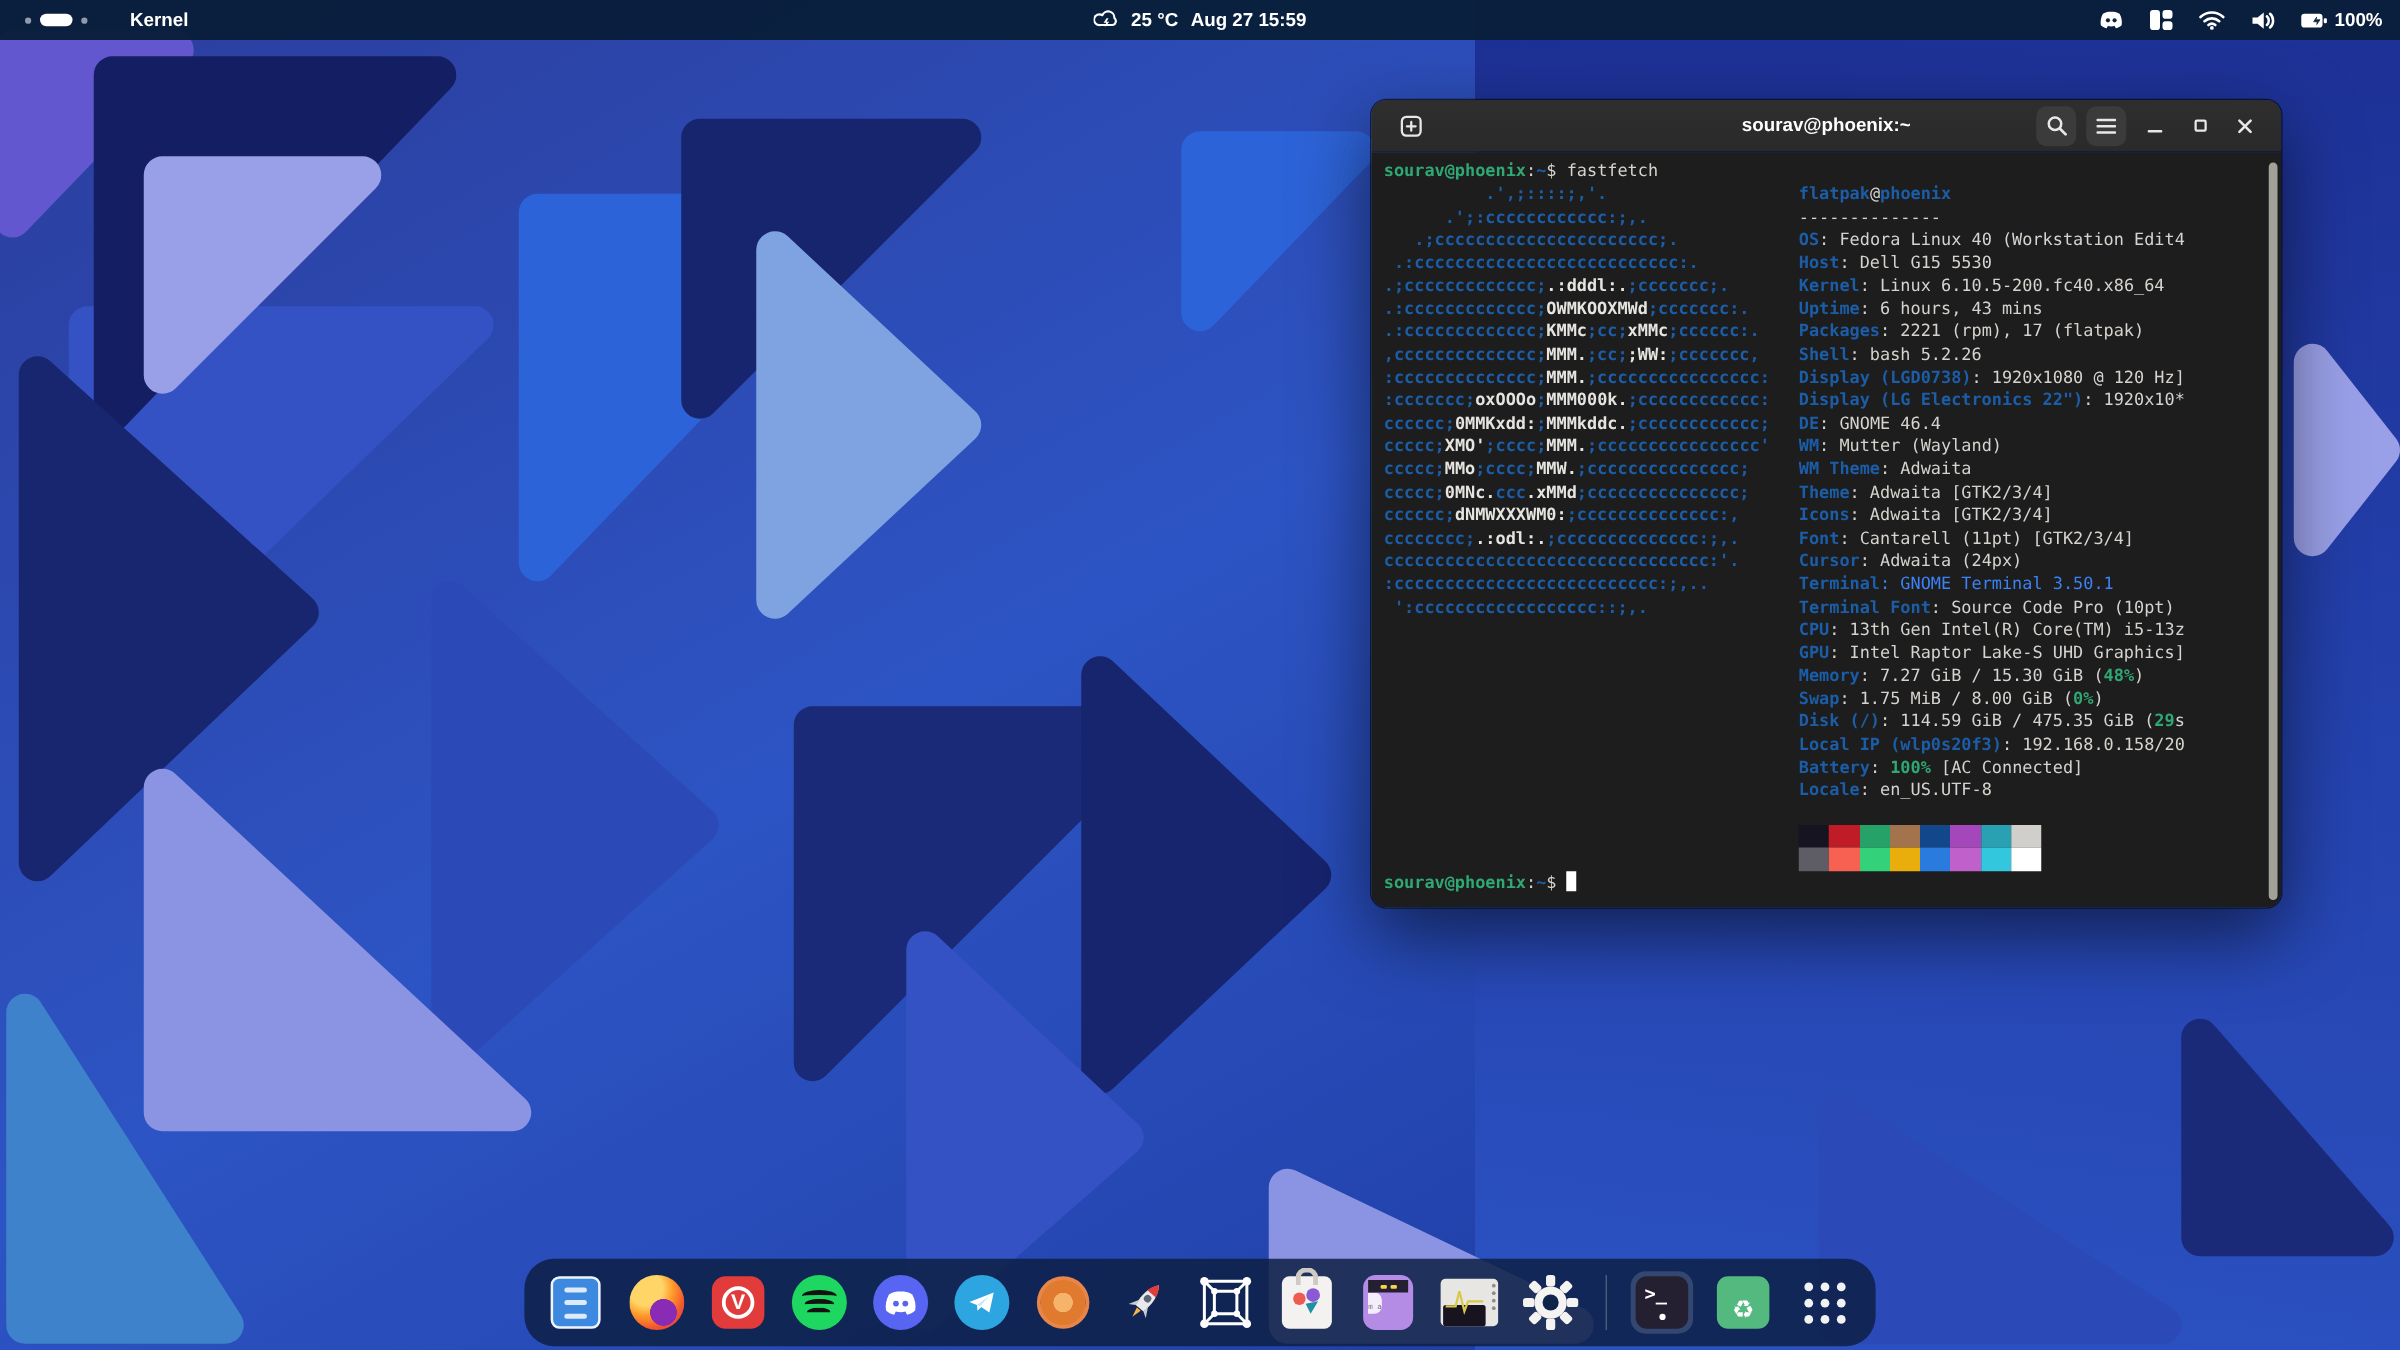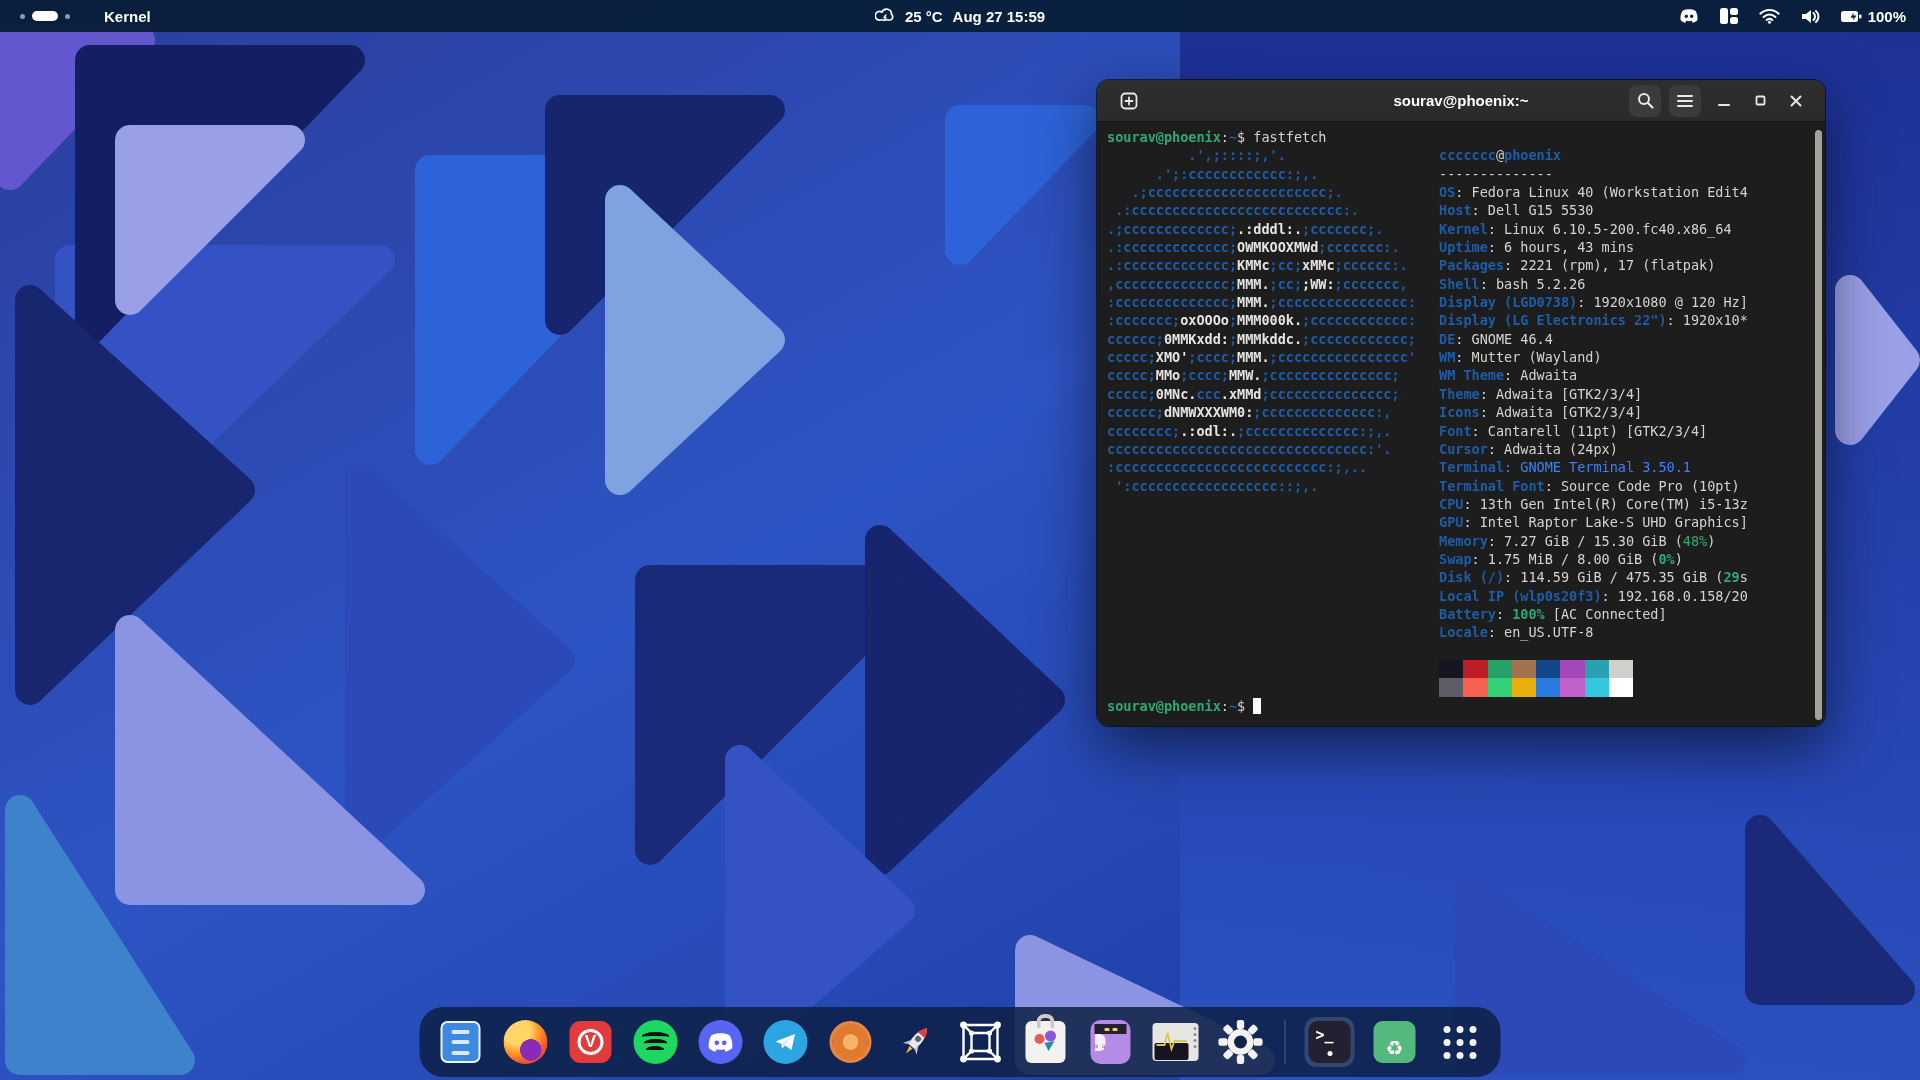--- a/index.html
+++ b/index.html
@@ -226,42 +226,42 @@
         <div class="win-glyph">
           <svg width="12" height="12" viewBox="0 0 12 12">
               <path d="M1.5 1.5 L10.5 10.5 M10.5 1.5 L1.5 10.5" stroke="#e8e8e8" stroke-width="2" stroke-linecap="round"></path>
             </svg>
         </div>
       </div>
     </div>
     <div class="term-body" id="term-body">
       <div class="term-scrollbar"></div>
     <div class="tline"><span style="color: rgb(47, 168, 116); font-weight: bold;">sourav@phoenix</span><span style="color: rgb(214, 211, 207);">:</span><span style="color: rgb(28, 93, 168); font-weight: bold;">~</span><span style="color: rgb(214, 211, 207);">$ fastfetch</span></div>
-        <div class="tline"><span class="art-col"><span style="color: rgb(28, 93, 168); font-weight: bold;">          .',;::::;,'.</span></span><span style="color: rgb(28, 93, 168); font-weight: bold;">ccccccc</span><span style="color: rgb(214, 211, 207);">@</span><span style="color: rgb(28, 93, 168); font-weight: bold;">phoenix</span></div>
+        <div class="tline"><span class="art-col"><span style="color: rgb(28, 93, 168); font-weight: bold;">          .',;::::;,'.</span></span><span style="color: rgb(28, 93, 168); font-weight: bold;">flatpak</span><span style="color: rgb(214, 211, 207);">@</span><span style="color: rgb(28, 93, 168); font-weight: bold;">phoenix</span></div>
         <div class="tline"><span class="art-col"><span style="color: rgb(28, 93, 168); font-weight: bold;">      .';:cccccccccccc:;,.</span></span><span style="color: rgb(214, 211, 207);">--------------</span></div>
         <div class="tline"><span class="art-col"><span style="color: rgb(28, 93, 168); font-weight: bold;">   .;cccccccccccccccccccccc;.</span></span><span style="color: rgb(28, 93, 168); font-weight: bold;">OS</span><span style="color: rgb(214, 211, 207);">: Fedora Linux 40 (Workstation Edit4</span></div>
         <div class="tline"><span class="art-col"><span style="color: rgb(28, 93, 168); font-weight: bold;"> .:cccccccccccccccccccccccccc:.</span></span><span style="color: rgb(28, 93, 168); font-weight: bold;">Host</span><span style="color: rgb(214, 211, 207);">: Dell G15 5530</span></div>
         <div class="tline"><span class="art-col"><span style="color: rgb(28, 93, 168); font-weight: bold;">.;ccccccccccccc;</span><span style="color: rgb(230, 228, 225); font-weight: bold;">.:dddl:.</span><span style="color: rgb(28, 93, 168); font-weight: bold;">;ccccccc;.</span></span><span style="color: rgb(28, 93, 168); font-weight: bold;">Kernel</span><span style="color: rgb(214, 211, 207);">: Linux 6.10.5-200.fc40.x86_64</span></div>
         <div class="tline"><span class="art-col"><span style="color: rgb(28, 93, 168); font-weight: bold;">.:ccccccccccccc;</span><span style="color: rgb(230, 228, 225); font-weight: bold;">OWMKOOXMWd</span><span style="color: rgb(28, 93, 168); font-weight: bold;">;ccccccc:.</span></span><span style="color: rgb(28, 93, 168); font-weight: bold;">Uptime</span><span style="color: rgb(214, 211, 207);">: 6 hours, 43 mins</span></div>
         <div class="tline"><span class="art-col"><span style="color: rgb(28, 93, 168); font-weight: bold;">.:ccccccccccccc;</span><span style="color: rgb(230, 228, 225); font-weight: bold;">KMMc</span><span style="color: rgb(28, 93, 168); font-weight: bold;">;cc;</span><span style="color: rgb(230, 228, 225); font-weight: bold;">xMMc</span><span style="color: rgb(28, 93, 168); font-weight: bold;">;cccccc:.</span></span><span style="color: rgb(28, 93, 168); font-weight: bold;">Packages</span><span style="color: rgb(214, 211, 207);">: 2221 (rpm), 17 (flatpak)</span></div>
         <div class="tline"><span class="art-col"><span style="color: rgb(28, 93, 168); font-weight: bold;">,cccccccccccccc;</span><span style="color: rgb(230, 228, 225); font-weight: bold;">MMM.</span><span style="color: rgb(28, 93, 168); font-weight: bold;">;cc;</span><span style="color: rgb(230, 228, 225); font-weight: bold;">;WW:</span><span style="color: rgb(28, 93, 168); font-weight: bold;">;ccccccc,</span></span><span style="color: rgb(28, 93, 168); font-weight: bold;">Shell</span><span style="color: rgb(214, 211, 207);">: bash 5.2.26</span></div>
         <div class="tline"><span class="art-col"><span style="color: rgb(28, 93, 168); font-weight: bold;">:cccccccccccccc;</span><span style="color: rgb(230, 228, 225); font-weight: bold;">MMM.</span><span style="color: rgb(28, 93, 168); font-weight: bold;">;cccccccccccccccc:</span></span><span style="color: rgb(28, 93, 168); font-weight: bold;">Display (LGD0738)</span><span style="color: rgb(214, 211, 207);">: 1920x1080 @ 120 Hz]</span></div>
         <div class="tline"><span class="art-col"><span style="color: rgb(28, 93, 168); font-weight: bold;">:ccccccc;</span><span style="color: rgb(230, 228, 225); font-weight: bold;">oxOOOo</span><span style="color: rgb(28, 93, 168); font-weight: bold;">;</span><span style="color: rgb(230, 228, 225); font-weight: bold;">MMM000k.</span><span style="color: rgb(28, 93, 168); font-weight: bold;">;cccccccccccc:</span></span><span style="color: rgb(28, 93, 168); font-weight: bold;">Display (LG Electronics 22")</span><span style="color: rgb(214, 211, 207);">: 1920x10*</span></div>
         <div class="tline"><span class="art-col"><span style="color: rgb(28, 93, 168); font-weight: bold;">cccccc;</span><span style="color: rgb(230, 228, 225); font-weight: bold;">0MMKxdd:</span><span style="color: rgb(28, 93, 168); font-weight: bold;">;</span><span style="color: rgb(230, 228, 225); font-weight: bold;">MMMkddc.</span><span style="color: rgb(28, 93, 168); font-weight: bold;">;cccccccccccc;</span></span><span style="color: rgb(28, 93, 168); font-weight: bold;">DE</span><span style="color: rgb(214, 211, 207);">: GNOME 46.4</span></div>
         <div class="tline"><span class="art-col"><span style="color: rgb(28, 93, 168); font-weight: bold;">ccccc;</span><span style="color: rgb(230, 228, 225); font-weight: bold;">XMO'</span><span style="color: rgb(28, 93, 168); font-weight: bold;">;cccc;</span><span style="color: rgb(230, 228, 225); font-weight: bold;">MMM.</span><span style="color: rgb(28, 93, 168); font-weight: bold;">;cccccccccccccccc'</span></span><span style="color: rgb(28, 93, 168); font-weight: bold;">WM</span><span style="color: rgb(214, 211, 207);">: Mutter (Wayland)</span></div>
         <div class="tline"><span class="art-col"><span style="color: rgb(28, 93, 168); font-weight: bold;">ccccc;</span><span style="color: rgb(230, 228, 225); font-weight: bold;">MMo</span><span style="color: rgb(28, 93, 168); font-weight: bold;">;cccc;</span><span style="color: rgb(230, 228, 225); font-weight: bold;">MMW.</span><span style="color: rgb(28, 93, 168); font-weight: bold;">;ccccccccccccccc;</span></span><span style="color: rgb(28, 93, 168); font-weight: bold;">WM Theme</span><span style="color: rgb(214, 211, 207);">: Adwaita</span></div>
         <div class="tline"><span class="art-col"><span style="color: rgb(28, 93, 168); font-weight: bold;">ccccc;</span><span style="color: rgb(230, 228, 225); font-weight: bold;">0MNc.</span><span style="color: rgb(28, 93, 168); font-weight: bold;">ccc</span><span style="color: rgb(230, 228, 225); font-weight: bold;">.xMMd</span><span style="color: rgb(28, 93, 168); font-weight: bold;">;ccccccccccccccc;</span></span><span style="color: rgb(28, 93, 168); font-weight: bold;">Theme</span><span style="color: rgb(214, 211, 207);">: Adwaita [GTK2/3/4]</span></div>
         <div class="tline"><span class="art-col"><span style="color: rgb(28, 93, 168); font-weight: bold;">cccccc;</span><span style="color: rgb(230, 228, 225); font-weight: bold;">dNMWXXXWM0:</span><span style="color: rgb(28, 93, 168); font-weight: bold;">;cccccccccccccc:,</span></span><span style="color: rgb(28, 93, 168); font-weight: bold;">Icons</span><span style="color: rgb(214, 211, 207);">: Adwaita [GTK2/3/4]</span></div>
         <div class="tline"><span class="art-col"><span style="color: rgb(28, 93, 168); font-weight: bold;">cccccccc;</span><span style="color: rgb(230, 228, 225); font-weight: bold;">.:odl:.</span><span style="color: rgb(28, 93, 168); font-weight: bold;">;cccccccccccccc:;,.</span></span><span style="color: rgb(28, 93, 168); font-weight: bold;">Font</span><span style="color: rgb(214, 211, 207);">: Cantarell (11pt) [GTK2/3/4]</span></div>
         <div class="tline"><span class="art-col"><span style="color: rgb(28, 93, 168); font-weight: bold;">cccccccccccccccccccccccccccccccc:'.</span></span><span style="color: rgb(28, 93, 168); font-weight: bold;">Cursor</span><span style="color: rgb(214, 211, 207);">: Adwaita (24px)</span></div>
         <div class="tline"><span class="art-col"><span style="color: rgb(28, 93, 168); font-weight: bold;">:cccccccccccccccccccccccccc:;,..</span></span><span style="color: rgb(28, 93, 168); font-weight: bold;">Terminal</span><span style="color: #3b82f6; text-align: center;">: GNOME Terminal 3.50.1</span></div>
         <div class="tline"><span class="art-col"><span style="color: rgb(28, 93, 168); font-weight: bold;"> ':cccccccccccccccccc::;,.</span></span><span style="color: rgb(28, 93, 168); font-weight: bold;">Terminal Font</span><span style="color: rgb(214, 211, 207);">: Source Code Pro (10pt)</span></div>
         <div class="tline"><span class="art-col"></span><span style="color: rgb(28, 93, 168); font-weight: bold;">CPU</span><span style="color: rgb(214, 211, 207);">: 13th Gen Intel(R) Core(TM) i5-13z</span></div>
         <div class="tline"><span class="art-col"></span><span style="color: rgb(28, 93, 168); font-weight: bold; margin-top: 32px;">GPU</span><span style="color: rgb(214, 211, 207);">: Intel Raptor Lake-S UHD Graphics]</span></div>
-        <div class="tline"><span class="art-col"></span><span style="color: rgb(28, 93, 168); font-weight: bold;">Memory</span><span style="color: rgb(214, 211, 207); margin-top: 32px;">: 7.27 GiB / 15.30 GiB (</span><span style="color: rgb(47, 168, 116); font-weight: normal;">48%</span><span style="color: rgb(214, 211, 207);">)</span></div>
+        <div class="tline"><span class="art-col"></span><span style="color: rgb(28, 93, 168); font-weight: bold;">Memory</span><span style="color: rgb(214, 211, 207); margin-top: 32px;">: 7.27 GiB / 15.30 GiB (</span><span style="color: rgb(47, 168, 116); font-weight: bold;">48%</span><span style="color: rgb(214, 211, 207);">)</span></div>
         <div class="tline"><span class="art-col"></span><span style="color: rgb(28, 93, 168); font-weight: bold;">Swap</span><span style="color: rgb(214, 211, 207);">: 1.75 MiB / 8.00 GiB (</span><span style="color: rgb(47, 168, 116); font-weight: bold;">0%</span><span style="color: rgb(214, 211, 207);">)</span></div>
         <div class="tline"><span class="art-col"></span><span style="color: rgb(28, 93, 168); font-weight: bold;">Disk (/)</span><span style="color: rgb(214, 211, 207);">: 114.59 GiB / 475.35 GiB (</span><span style="color: rgb(47, 168, 116); font-weight: bold;">29</span><span style="color: rgb(214, 211, 207);">s</span></div>
         <div class="tline"><span class="art-col"></span><span style="color: rgb(28, 93, 168); font-weight: bold;">Local IP (wlp0s20f3)</span><span style="color: rgb(214, 211, 207);">: 192.168.0.158/20</span></div>
         <div class="tline"><span class="art-col"></span><span style="color: rgb(28, 93, 168); font-weight: bold;">Battery</span><span style="color: rgb(214, 211, 207);">: </span><span style="color: rgb(47, 168, 116); font-weight: bold;">100%</span><span style="color: rgb(214, 211, 207);"> [AC Connected]</span></div>
         <div class="tline"><span class="art-col"></span><span style="color: rgb(28, 93, 168); font-weight: bold;">Locale</span><span style="color: rgb(214, 211, 207);">: en_US.UTF-8</span></div>
         <div class="tline"><span class="art-col"></span></div>
         <div class="tline"><span class="art-col"></span><span class="pal-block" style="background: rgb(23, 20, 33);"></span><span class="pal-block" style="background: rgb(192, 28, 40);"></span><span class="pal-block" style="background: rgb(38, 162, 105);"></span><span class="pal-block" style="background: rgb(162, 115, 76);"></span><span class="pal-block" style="background: rgb(18, 72, 139);"></span><span class="pal-block" style="background: rgb(163, 71, 186);"></span><span class="pal-block" style="background: rgb(42, 161, 179);"></span><span class="pal-block" style="background: rgb(208, 207, 204);"></span></div>
         <div class="tline"><span class="art-col"></span><span class="pal-block" style="background: rgb(94, 92, 100);"></span><span class="pal-block" style="background: rgb(246, 97, 81);"></span><span class="pal-block" style="background: rgb(51, 209, 122);"></span><span class="pal-block" style="background: rgb(233, 173, 12);"></span><span class="pal-block" style="background: rgb(42, 123, 222);"></span><span class="pal-block" style="background: rgb(192, 97, 203);"></span><span class="pal-block" style="background: rgb(51, 199, 222);"></span><span class="pal-block" style="background: rgb(255, 255, 255);"></span></div>
         <div class="tline"><span style="color: rgb(47, 168, 116); font-weight: bold;">sourav@phoenix</span><span style="color: rgb(214, 211, 207);">:</span><span style="color: rgb(28, 93, 168); font-weight: bold;">~</span><span style="color: rgb(214, 211, 207);">$ </span><span class="cursor-block"></span></div>
       </div>

